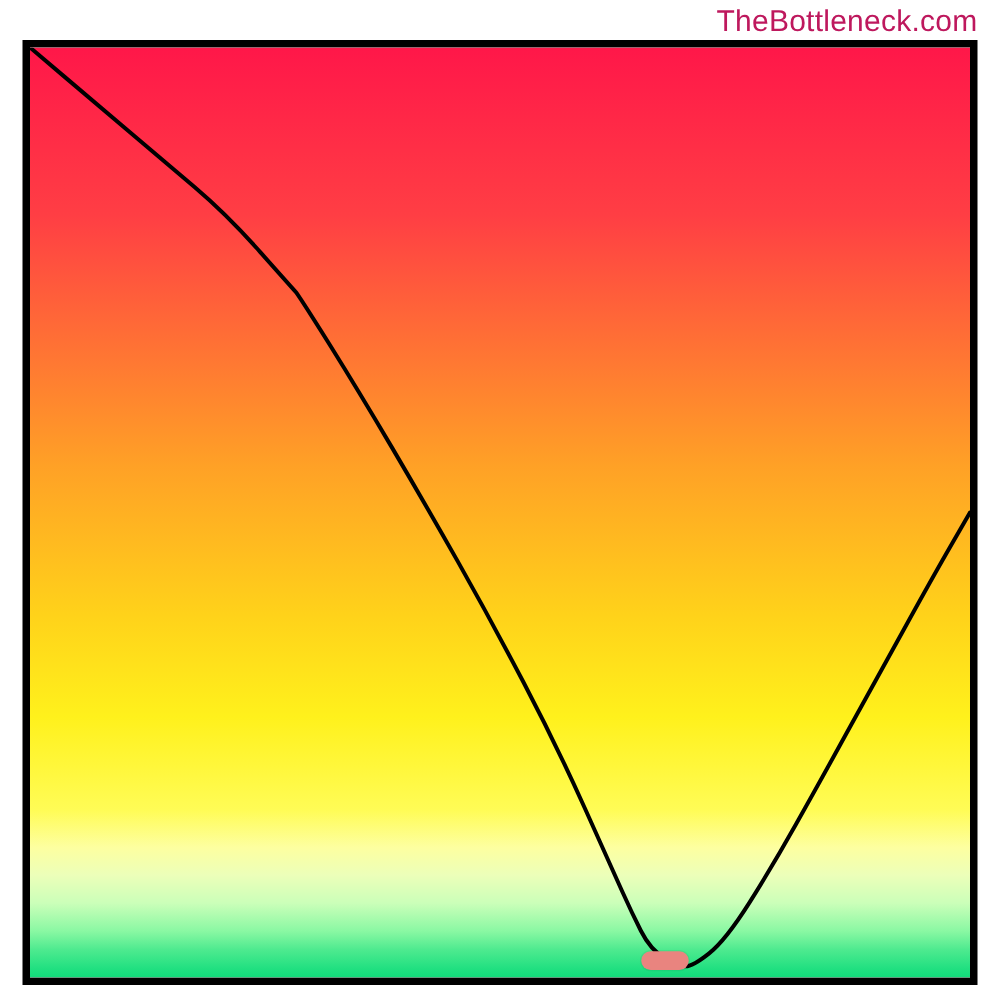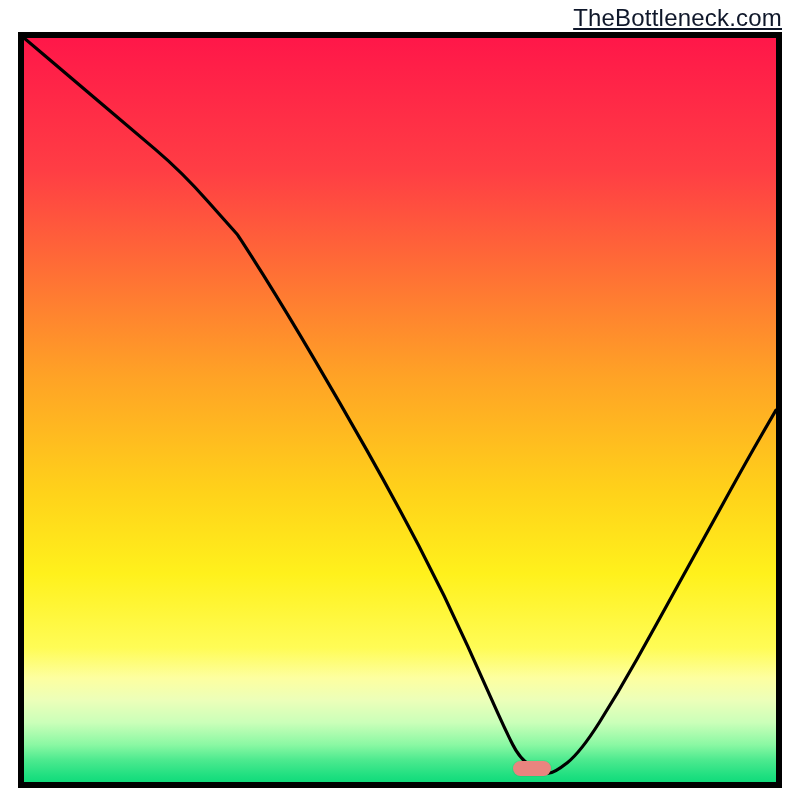--- a/index.html
+++ b/index.html
@@ -13,26 +13,25 @@
   }
   .stage {
     position: relative;
     width: 800px;
     height: 800px;
   }
   .watermark {
     position: absolute;
     top: 4px;
     right: 18px;
-    color: #0f172a;
+    color: #be185d;
     font-size: 24px;
     font-weight: 400;
     letter-spacing: 0.2px;
     z-index: 10;
-    text-decoration: underline;
   }
   .plot-frame {
     position: absolute;
     box-sizing: border-box;
     border: 6px solid #000;
     overflow: hidden;
   }
   .grad {
     position: absolute;
     left: 0; right: 0;

